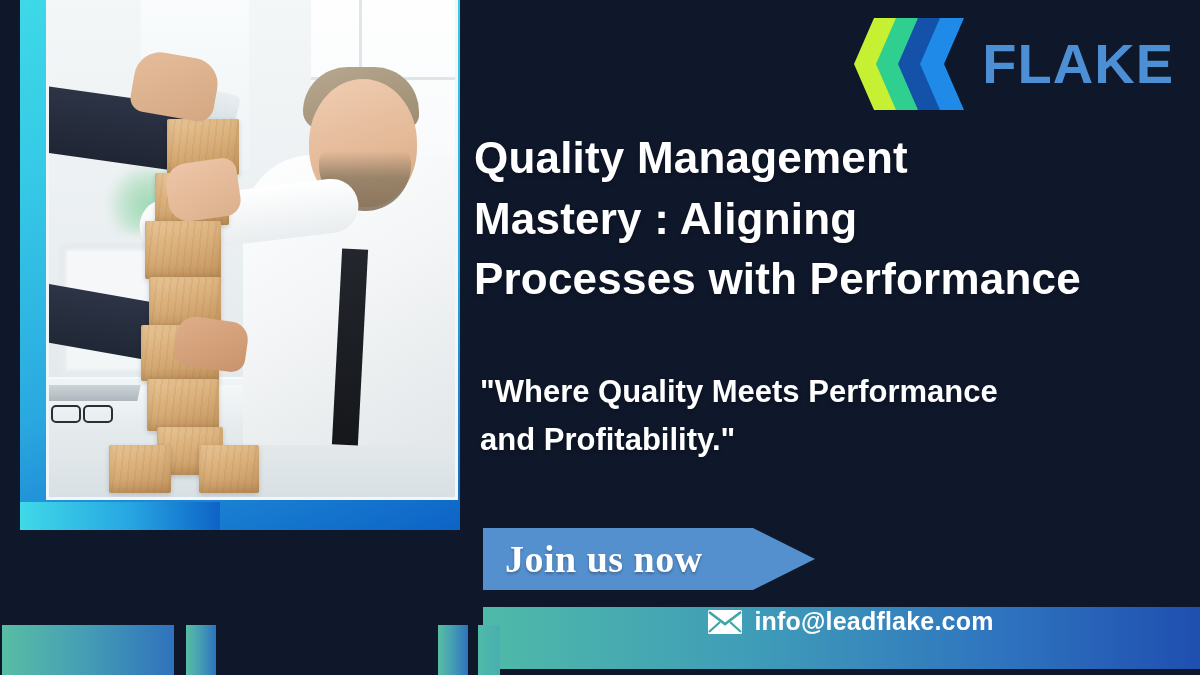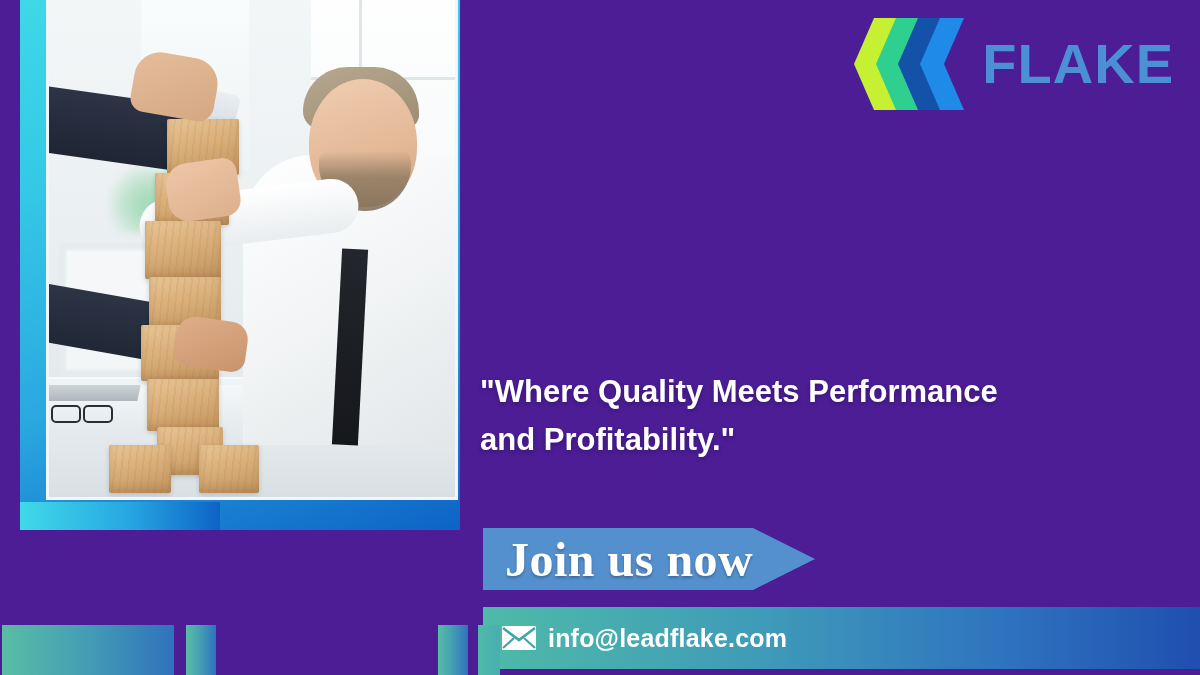--- a/index.html
+++ b/index.html
@@ -9,21 +9,21 @@
   }
   body {
     font-family: "Liberation Sans", sans-serif;
   }
 
   #banner {
     position: relative;
     width: 1200px;
     height: 675px;
     overflow: hidden;
-    background: #4c1d95;
+    background: #0f172a;
   }
 
   
   .photo-frame {
     position: absolute;
     left: 20px;
     top: -10px;
     width: 440px;
     height: 540px;
     background: linear-gradient(160deg,#3fd9e8 0%, #35c9e6 28%, #2aa8e0 62%, #0d63c6 100%);
@@ -231,30 +231,31 @@
   }
   .cta-arrow {
     position:absolute; left:270px; top:0; width:62px; height:62px;
     background:#5590ce;
     clip-path: polygon(0 0, 100% 50%, 0 100%);
   }
   .cta-label {
     position:absolute; left:22px; top:0; height:62px;
     display:flex; align-items:center;
     font-family: "Liberation Serif", serif;
-    font-weight:bold; font-size:48px; color:#ffffff;
+    font-weight:bold; font-size:38px; color:#ffffff;
     letter-spacing:.5px;
     text-shadow: 0 2px 3px rgba(0,0,0,.28);
   }
 
   .contact-bar {
     position:absolute; left:483px; top:607px; width:717px; height:62px;
     background: linear-gradient(90deg,#4fbaa8 0%, #3f9cb8 38%, #2f74bf 72%, #1f4fb0 100%);
     display:flex; align-items:center; gap:14px; padding-left:18px;
     box-sizing:border-box;
+    flex-direction:column;
   }
   .contact-item { display:flex; align-items:center; gap:11px; }
   .contact-text {
     color:#ffffff; font-weight:bold; font-size:25px; letter-spacing:.2px;
     white-space:nowrap;
   }
   .mail-ico { width:36px; height:26px; display:block; }
   .phone-ico { width:34px; height:34px; display:block; }
 
   
@@ -343,20 +344,25 @@
       </div>
       <div class="chev" style="left:66px;">
         <svg viewBox="0 0 46 92">
           <polygon points="44,0 20,0 0,46 20,92 44,92 24,46" fill="#1f8ae8"></polygon>
         </svg>
       </div>
     </div>
     <div class="logo-text">FLAKE</div>
   </div>
 
+  <div class="headline">
+    <div>Quality Management</div>
+    <div>Mastery : Aligning</div>
+    <div>Processes with Performance</div>
+  </div>
 
   <div class="subhead">
     <div>"Where Quality Meets Performance</div>
     <div>and Profitability."</div>
   </div>
 
   <div class="cta">
     <div class="cta-body"></div>
     <div class="cta-arrow"></div>
     <div class="cta-label">Join us now</div>

